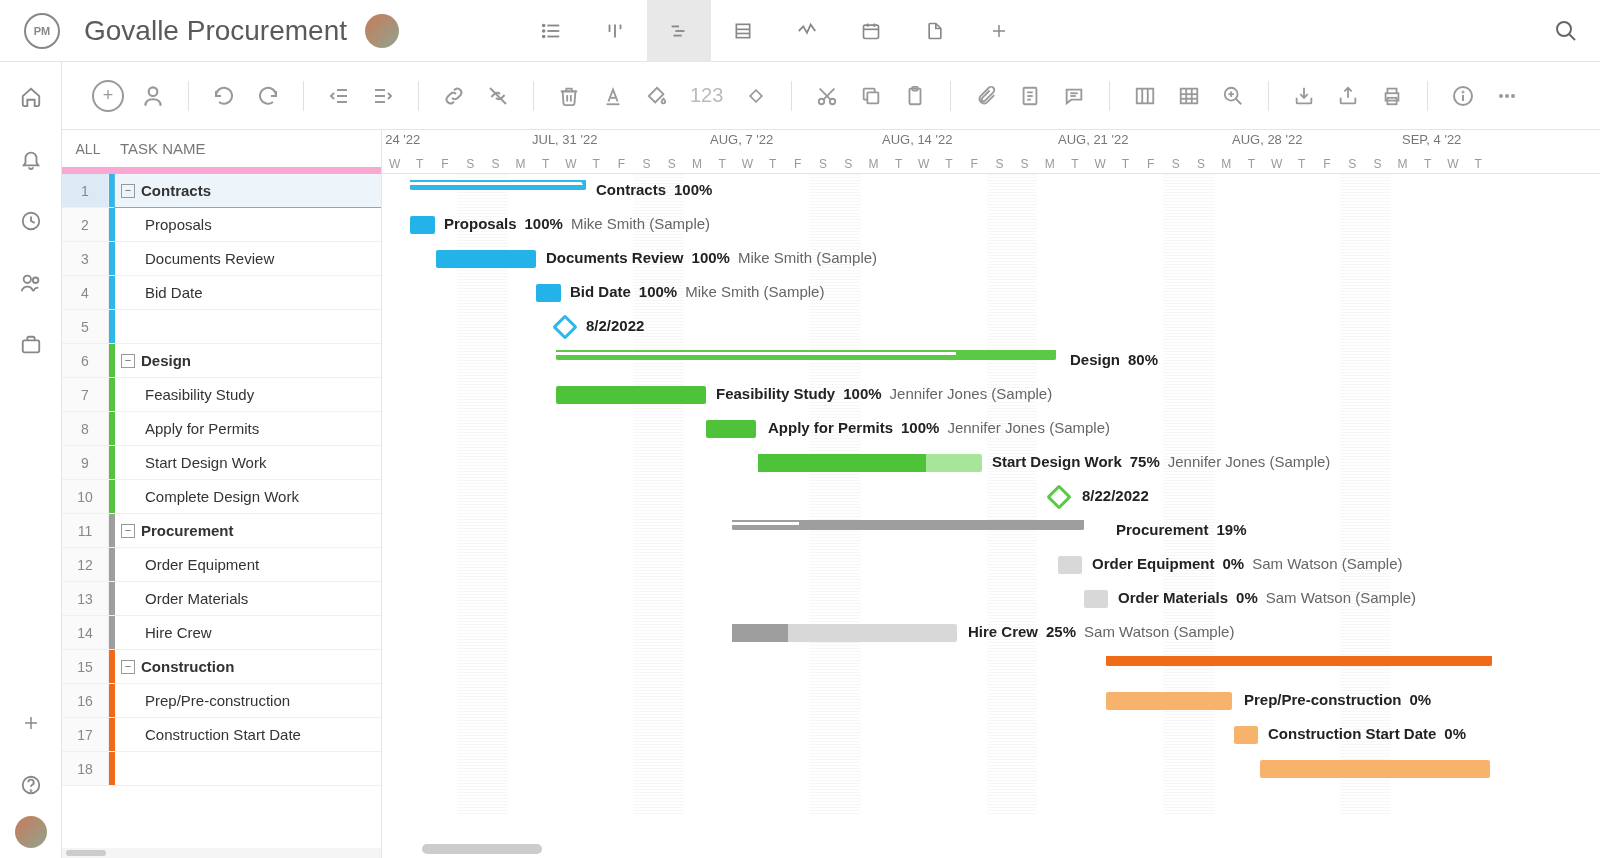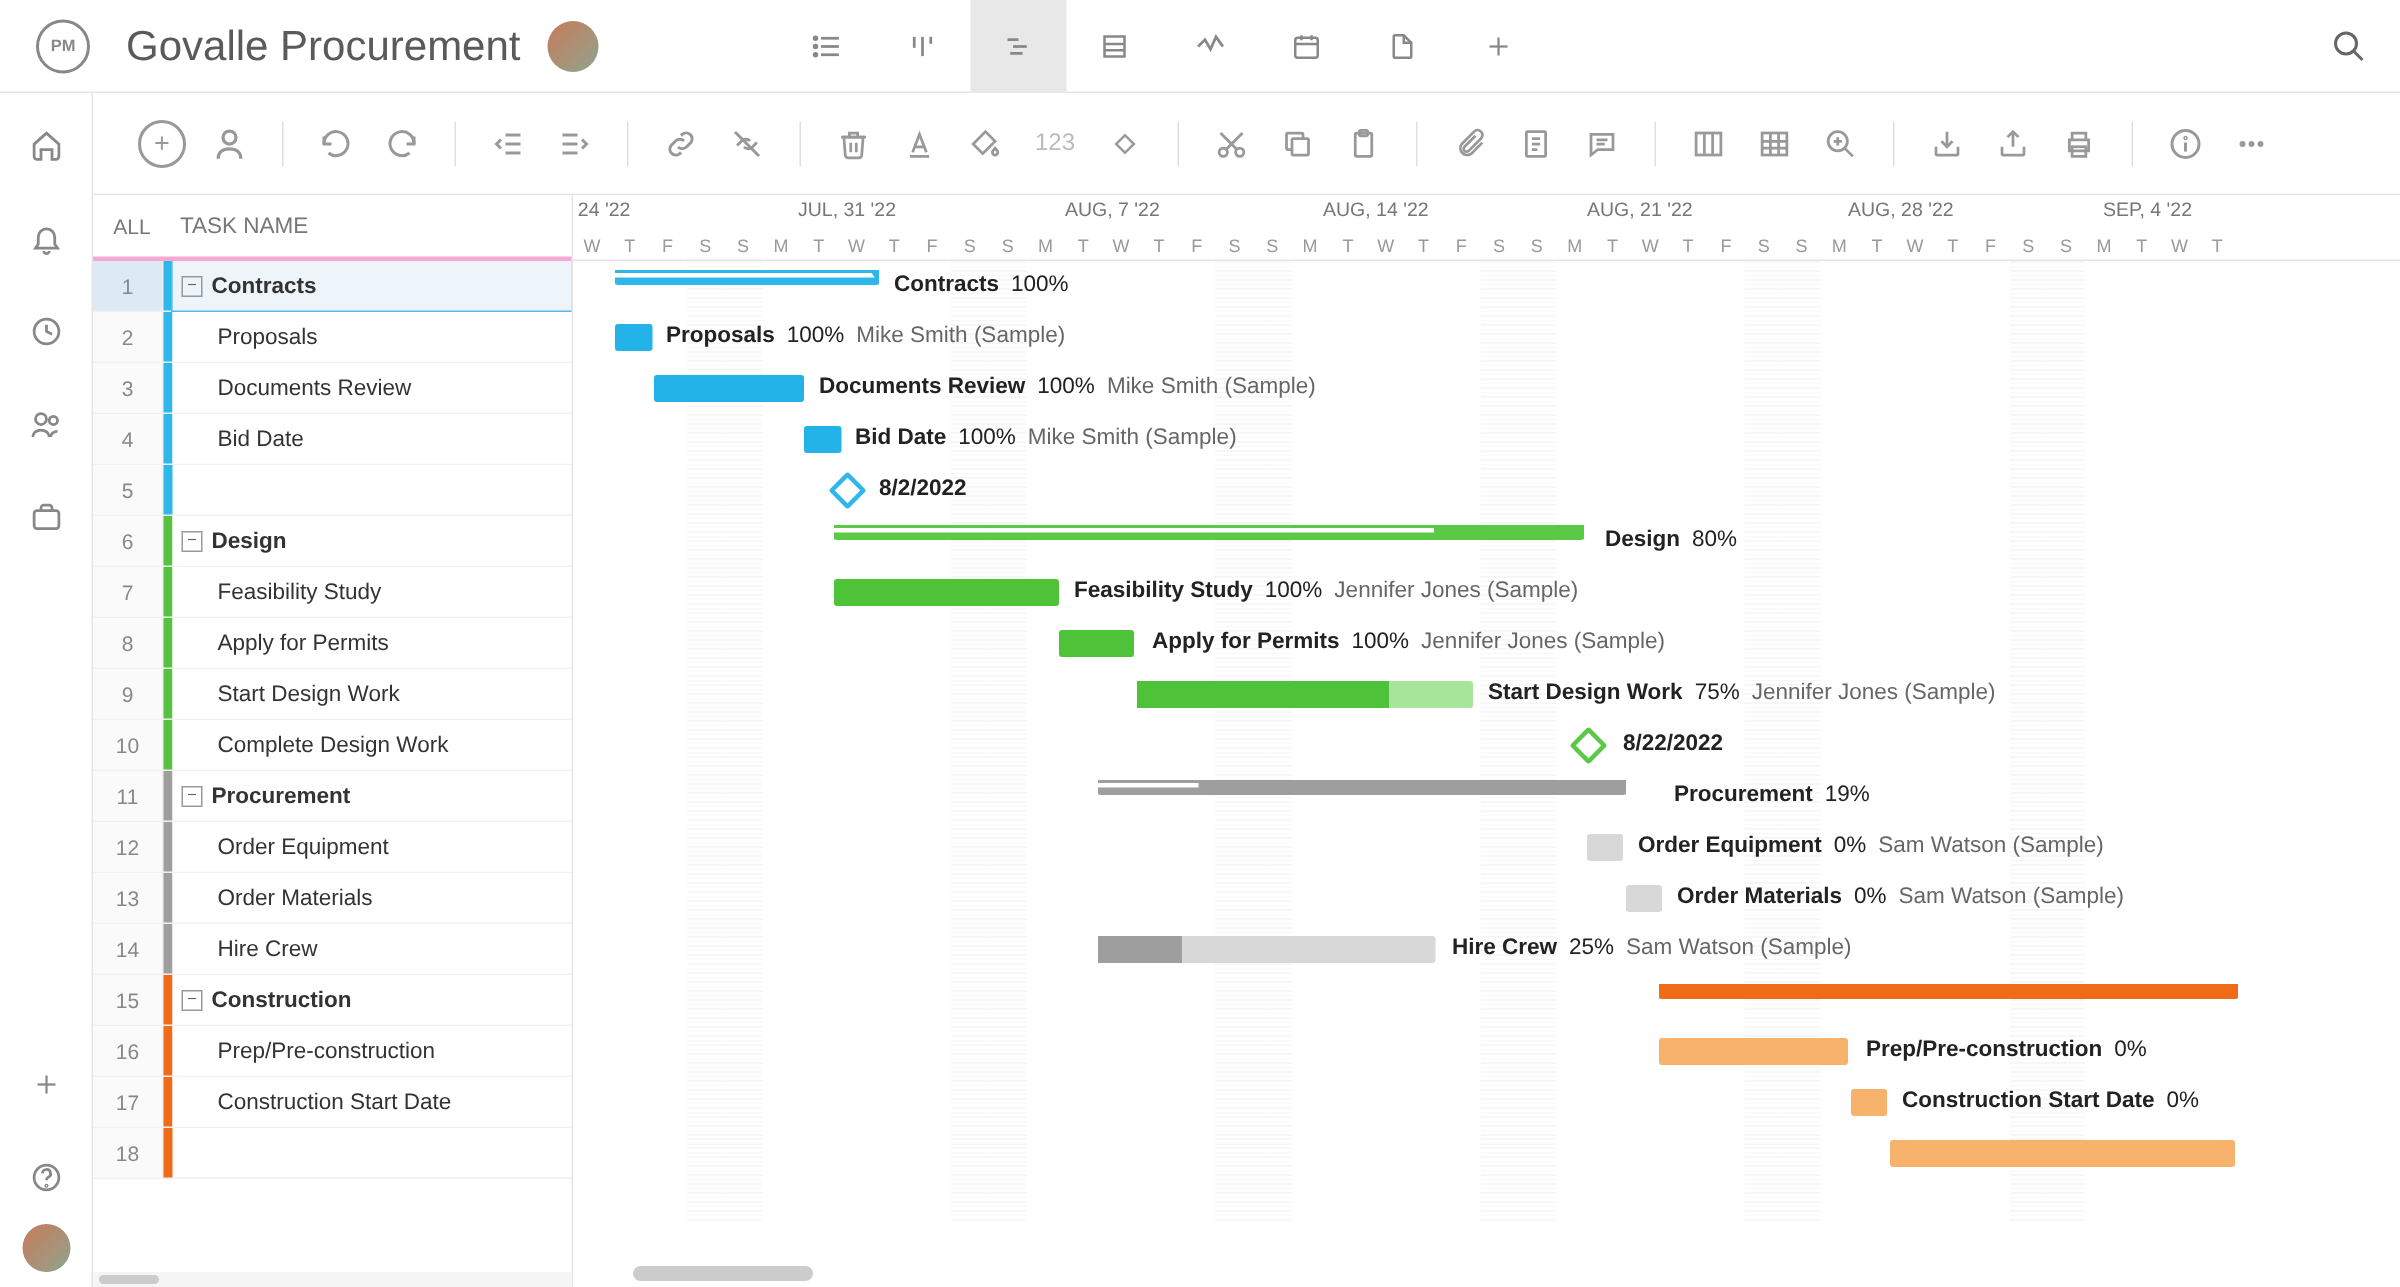--- a/index.html
+++ b/index.html
@@ -15,32 +15,32 @@
 .view-tab { width: 64px; height: 62px; display: flex; align-items: center; justify-content: center; color: #888; cursor: pointer; }
 .view-tab.active { background: #e8e8e8; }
 .search-btn { margin-left: auto; color: #666; cursor: pointer; padding: 10px; }
 
 
 .toolbar { display: flex; align-items: center; height: 68px; border-bottom: 1px solid #e5e5e5; padding: 0 12px 0 76px; gap: 4px; }
 .tool-group { display: flex; align-items: center; gap: 14px; padding: 0 16px; }
 .tool-sep { width: 1px; height: 30px; background: #e0e0e0; }
 .tool-btn { width: 30px; height: 30px; display: flex; align-items: center; justify-content: center; color: #999; cursor: pointer; }
 .tool-btn.circle { border: 2px solid #999; border-radius: 50%; width: 32px; height: 32px; font-size: 18px; }
-.tool-text { color: #bbb; font-size: 16px; padding: 0 4px; }
+.tool-text { color: #bbb; font-size: 20px; padding: 0 4px; }
 .leftnav { width: 62px; border-right: 1px solid #e5e5e5; display: flex; flex-direction: column; align-items: center; padding-top: 4px; position: absolute; top: 62px; bottom: 0; left: 0; background:#fff; z-index:5;}
 .leftnav-item { width: 62px; height: 62px; display: flex; align-items: center; justify-content: center; color: #888; cursor: pointer; }
 .leftnav-spacer { flex: 1; }
 .leftnav-avatar { width: 32px; height: 32px; border-radius: 50%; background: linear-gradient(135deg,#c97a5a,#8fa58f); margin-bottom: 10px; }
 
 
 .body { flex: 1; display: flex; overflow: hidden; margin-left:62px; }
 
 
 .task-panel { width: 320px; border-right: 1px solid #e5e5e5; display: flex; flex-direction: column; }
-.task-header { display: flex; height: 44px; border-bottom: 3px solid #f9a8d4; align-items: center; }
+.task-header { display: flex; height: 44px; border-bottom: 7px solid #f9a8d4; align-items: center; }
 .task-header-all { width: 52px; text-align: center; font-size: 14px; color: #777; font-weight: 500; }
 .task-header-name { padding-left: 6px; font-size: 15px; color: #777; font-weight: 500; }
 .task-rows { flex: 1; overflow: hidden; }
 .task-row { display: flex; height: 34px; align-items: stretch; border-bottom: 1px solid #f0f0f0; }
 .task-row.selected { background: #eef5fa; }
 .task-row.selected .task-cell { outline: 1px solid #5bb5e8; }
 .row-num { width: 47px; display: flex; align-items: center; justify-content: center; font-size: 14px; color: #888; border-right: 1px solid #eee; background:#fafafa; }
 .task-row.selected .row-num{ background:#dbeaf5;}
 .color-bar { width: 6px; }
 .task-cell { flex: 1; display: flex; align-items: center; padding-left: 6px; font-size: 15px; color: #333; background:#fff;}
@@ -60,21 +60,21 @@
 .weekend-col { position: absolute; top: 0; bottom: 0; width: 25.2px; background: repeating-linear-gradient(0deg,#f3f3f3 0,#f3f3f3 1px,transparent 1px,transparent 3px); opacity:0.7;}
 .gbar { position: absolute; height: 18px; top: 8px; border-radius: 2px; }
 .g-summary { height: 10px; top: 6px; }
 .g-summary::before, .g-summary::after { content:""; position:absolute; top:0; width:0; height:0; border-top:10px solid; }
 .g-summary::before { left:0; border-right:6px solid transparent; border-top-color:inherit;}
 .g-summary::after { right:0; border-left:6px solid transparent; border-top-color:inherit;}
 .sum-progress{position:absolute;top:2px;left:0;height:3px;background:#fff;}
 .milestone { width: 18px; height: 18px; transform: rotate(45deg); border: 3px solid; background: #fff; top: 8px; }
 .bar-label { position: absolute; top: 8px; font-size: 15px; white-space: nowrap; display: flex; gap: 8px; align-items: baseline; }
 .bar-label .bname { font-weight: 700; color: #222; }
-.bar-label .bpct { font-weight: 400; color: #222; }
+.bar-label .bpct { font-weight: 700; color: #222; }
 .bar-label .bassign { color: #666; }
 .gantt-scrollbar { position: absolute; bottom: 4px; left: 40px; width: 120px; height: 10px; background: #ccc; border-radius: 5px; }
 
 svg { display: block; }
 </style>
 </head>
 <body>
 
 <div class="app">
 

